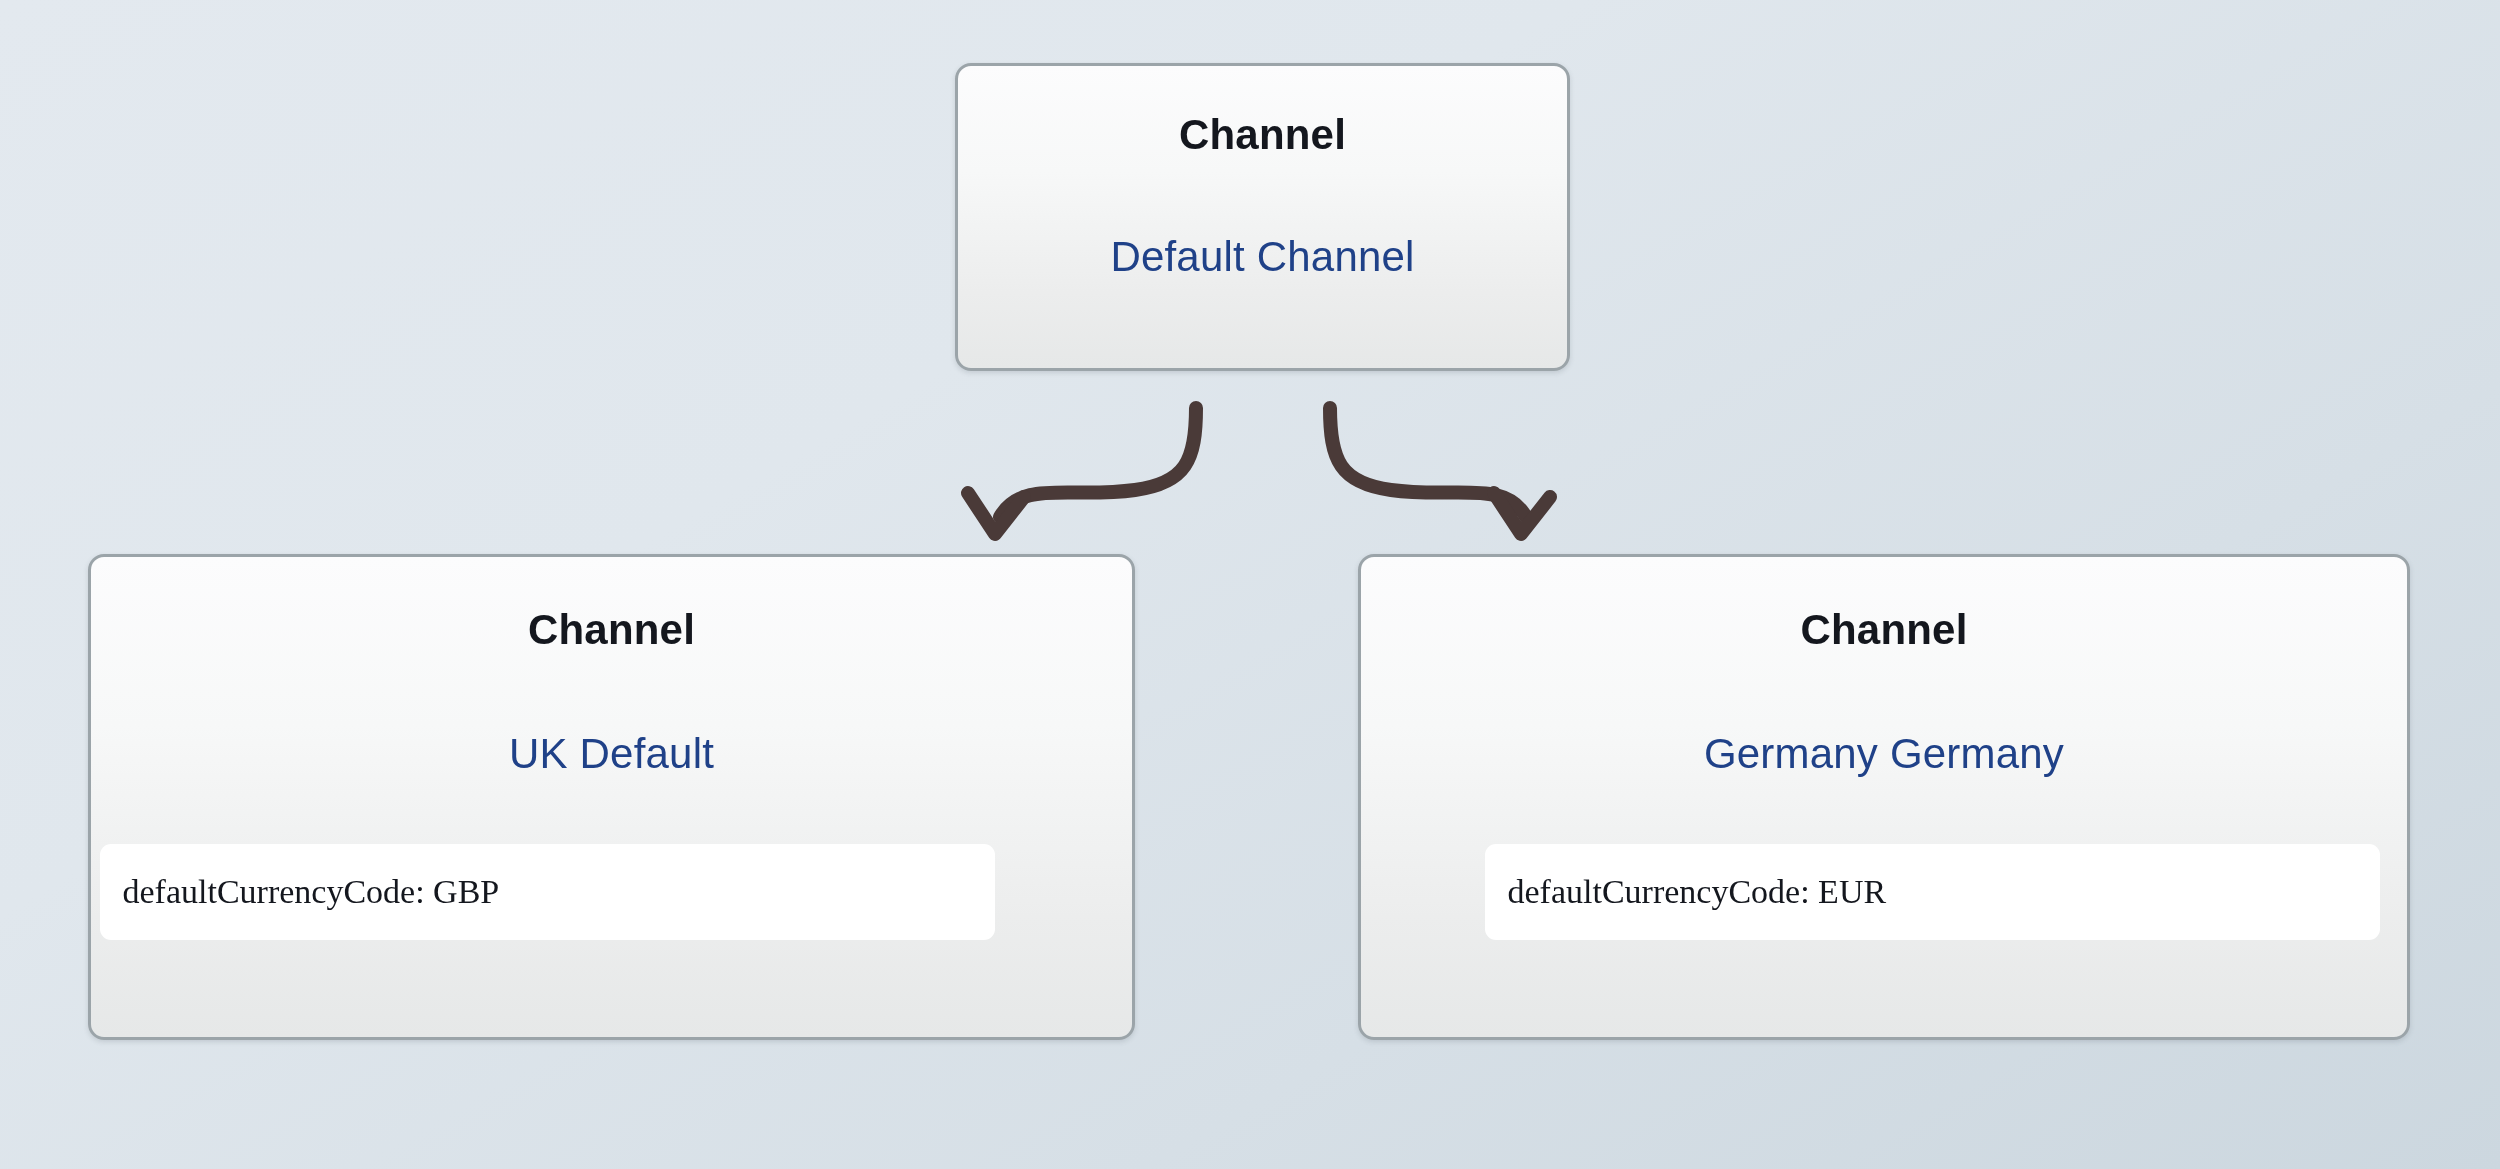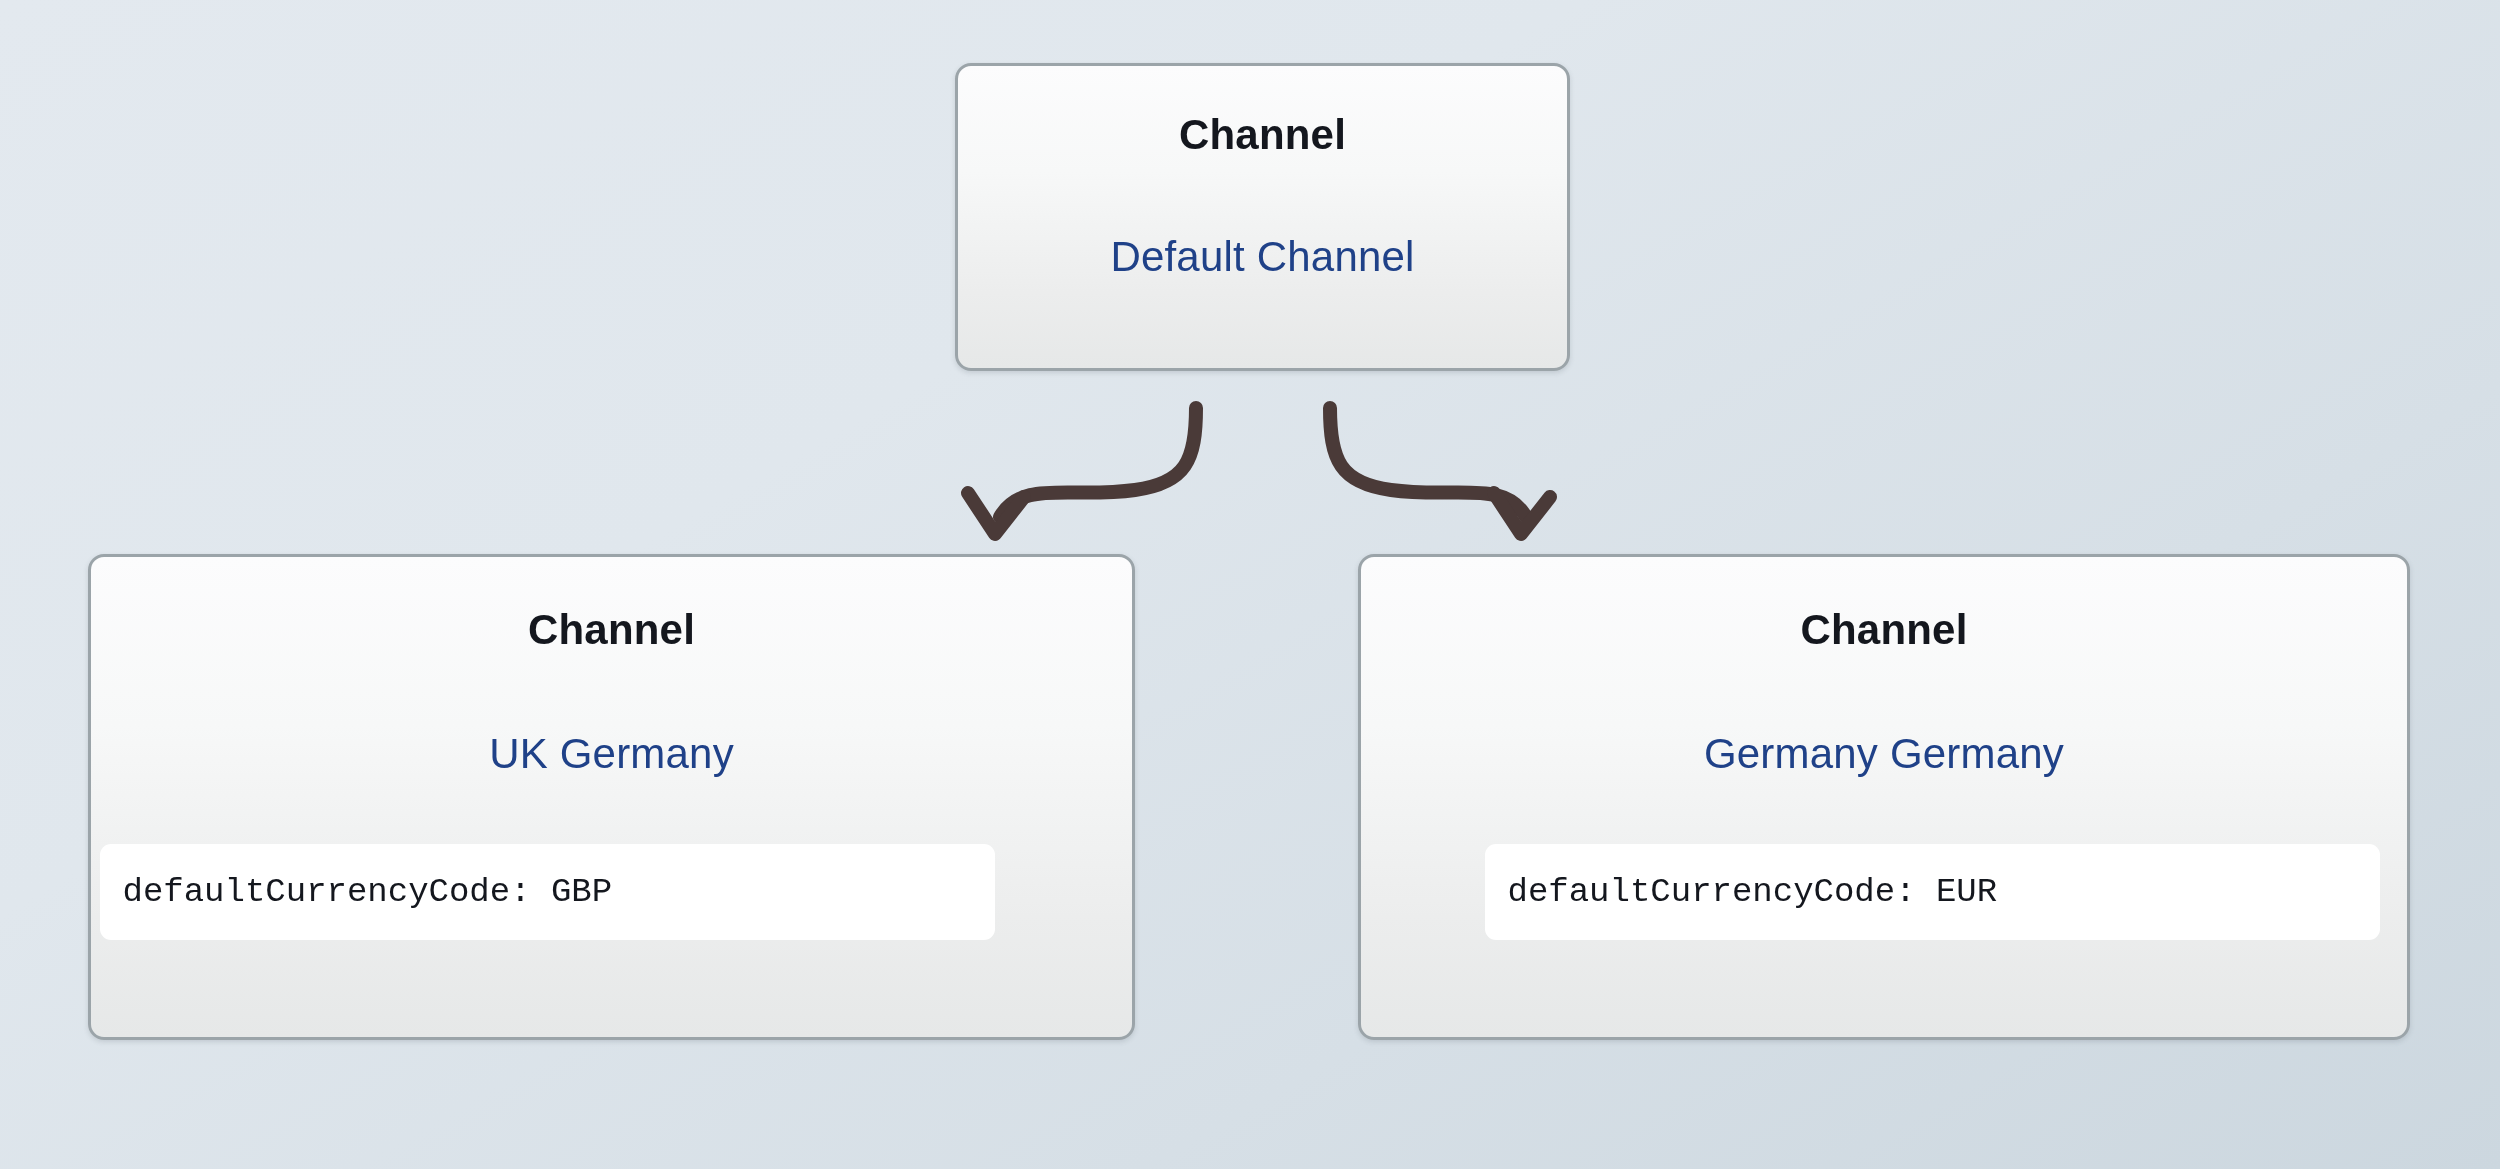--- a/index.html
+++ b/index.html
@@ -59,21 +59,21 @@
     color: #1f4188;
     letter-spacing: 0.2px;
     line-height: 1;
     white-space: nowrap;
   }
 
   .prop-chip {
     box-sizing: border-box;
     background: #ffffff;
     border-radius: 11px;
-    font-family: Liberation Mono, monospace;
+    font-family: Liberation Serif, serif;
     font-size: 34px;
     color: #14171e;
     display: flex;
     align-items: center;
     white-space: nowrap;
     letter-spacing: 0px;
   }
 
   
   #node-root {
@@ -142,21 +142,21 @@
     </g>
   </svg>
 
   <div class="node" id="node-root">
     <div class="node-type">Channel</div>
     <div class="node-title">Default Channel</div>
   </div>
 
   <div class="node" id="node-uk">
     <div class="node-type">Channel</div>
-    <div class="node-title">UK Germany</div>
+    <div class="node-title">UK Default</div>
     <div class="prop-chip">defaultCurrencyCode: GBP</div>
   </div>
 
   <div class="node" id="node-de">
     <div class="node-type">Channel</div>
     <div class="node-title">Germany Germany</div>
     <div class="prop-chip">defaultCurrencyCode: EUR</div>
   </div>
 
 </div>

